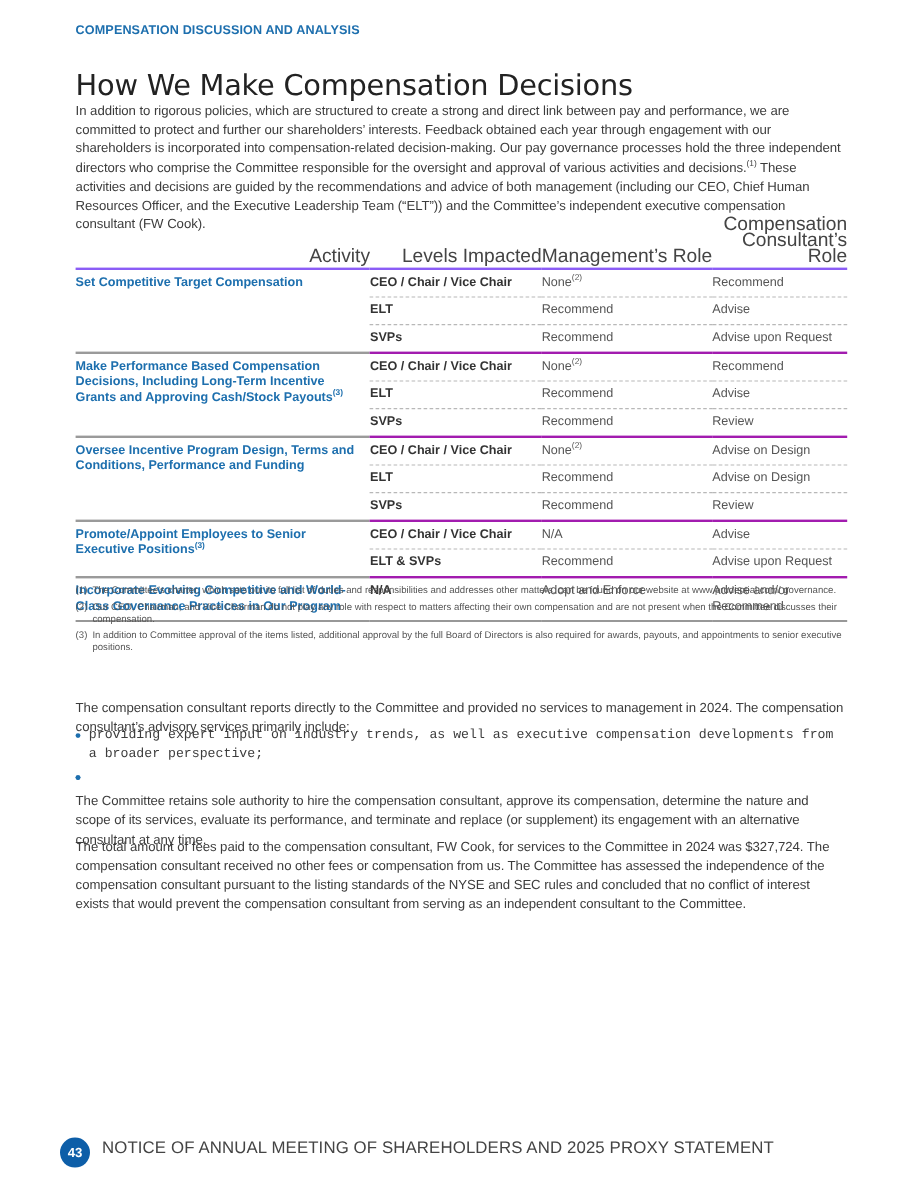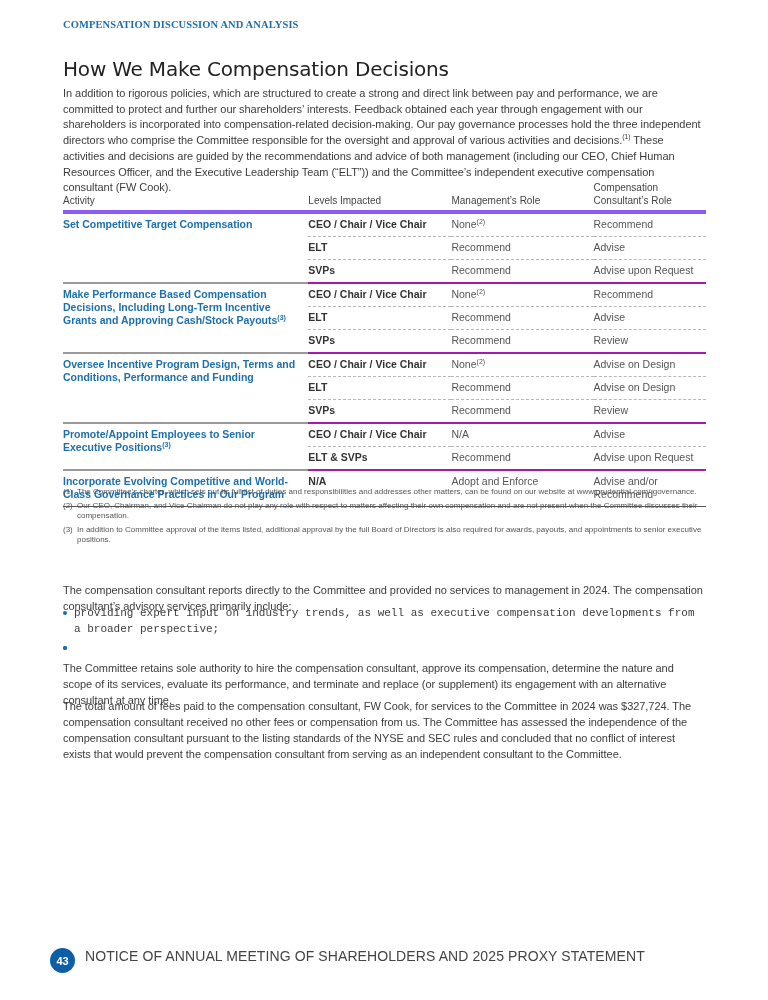--- a/index.html
+++ b/index.html
@@ -8,43 +8,42 @@
     font-family: "Liberation Sans", "DejaVu Sans", sans-serif;
     color: #3a3a3a;
     position: relative;
     overflow: hidden;
   }
   .page { position: absolute; left: 63px; top: 0; width: 642px; }
   .section-label {
     position: absolute; top: 19px; left: 0;
     font-size: 10.5px; font-weight: bold; color: #1d6fae;
     letter-spacing: 0.1px;
-    font-family: Liberation Serif, serif;
   }
   .page-title {
     position: absolute; top: 57px; left: 0;
     font-family: "DejaVu Sans", sans-serif;
-    font-size: 20px; font-weight: normal; color: #222222;
+    font-size: 24px; font-weight: normal; color: #222222;
     letter-spacing: -0.2px;
   }
   .intro {
     position: absolute; top: 86px; left: 0; width: 642px;
     font-size: 11px; line-height: 15.7px; color: #3c3c3c;
     letter-spacing: -0.05px;
   }
   sup { font-size: 7px; vertical-align: super; line-height: 0; }
 
   table.roles {
     position: absolute; top: 181px; left: 0; width: 643px;
     border-collapse: collapse; font-size: 10.5px;
   }
   table.roles th {
-    font-weight: normal; text-align: left; vertical-align: bottom;
-    color: #444; padding: 0 0 3px 0; line-height: 13px; font-size: 10px;
-    border-bottom: 4px solid #8b5cf6;
+    font-weight: normal; text-align: right; vertical-align: bottom;
+    color: #444; padding: 0 0 3px 0; line-height: 13px; font-size: 16px;
+    border-bottom: 2px solid #8b5cf6;
   }
   table.roles td {
     padding: 4px 0 5px 0; line-height: 13px; vertical-align: top;
     border-bottom: 1px dashed #b8b8b8;
   }
   table.roles td.activity {
     color: #1d6fae; font-weight: bold; padding-right: 6px;
     border-bottom: 2px solid #9a9a9a;
   }
   table.roles tr.group-end td { border-bottom: 2px solid #a21caf; }

